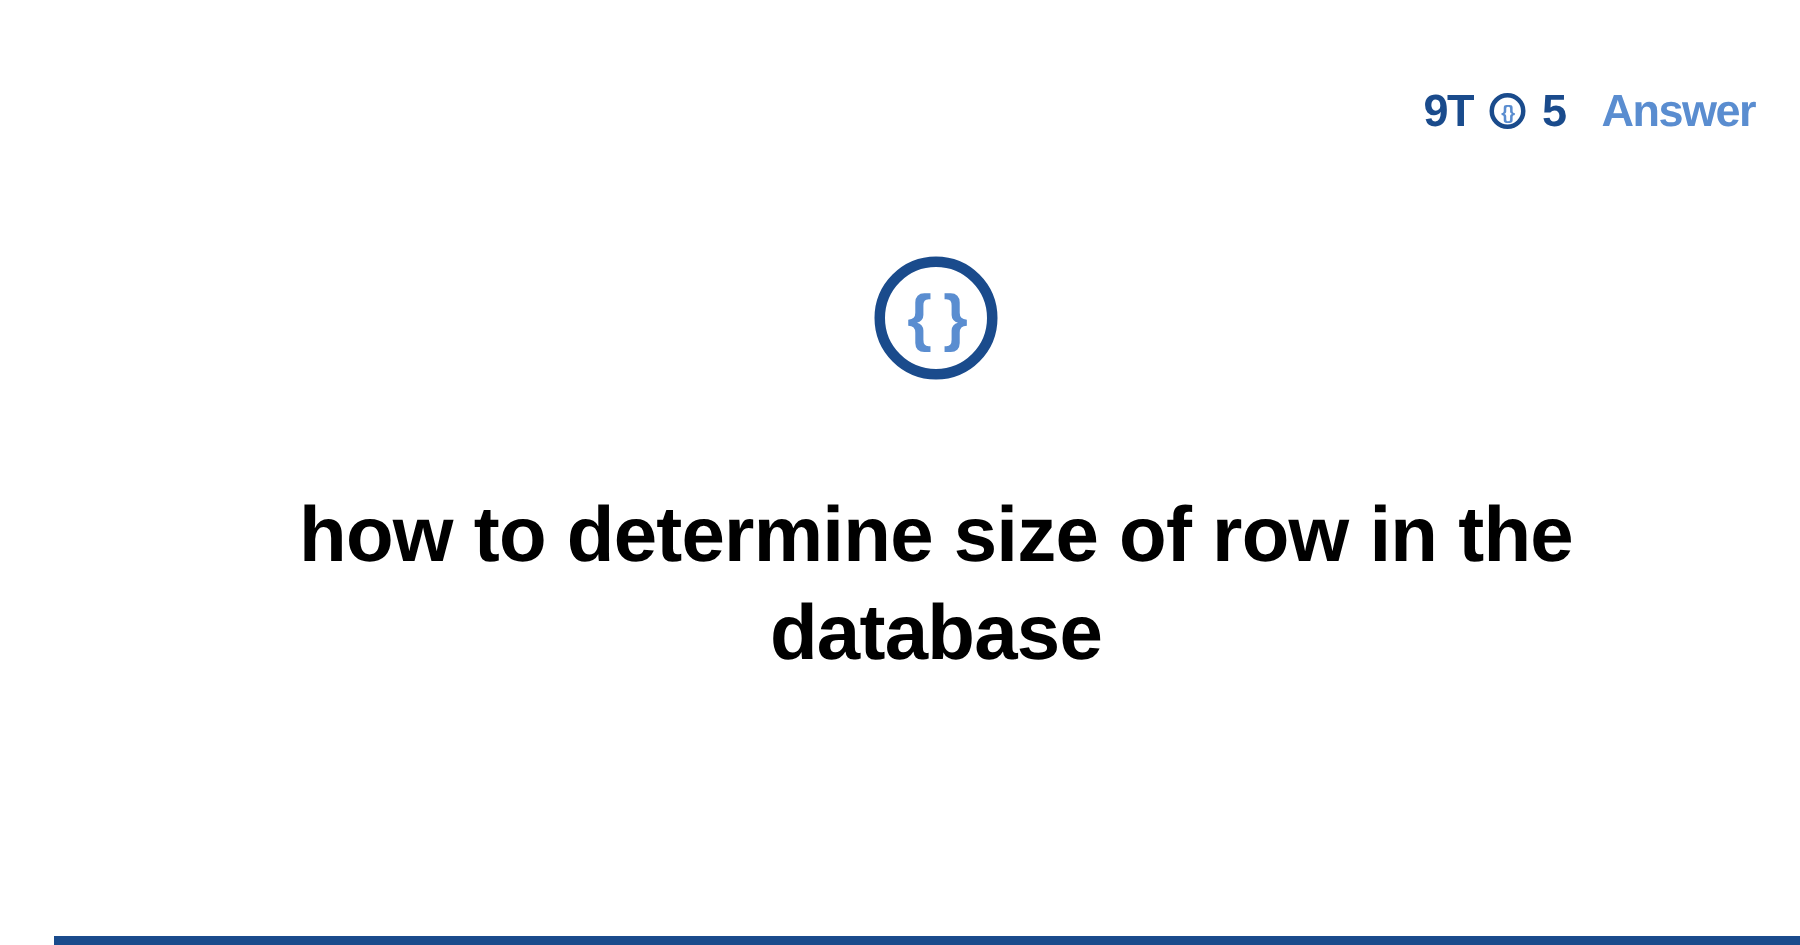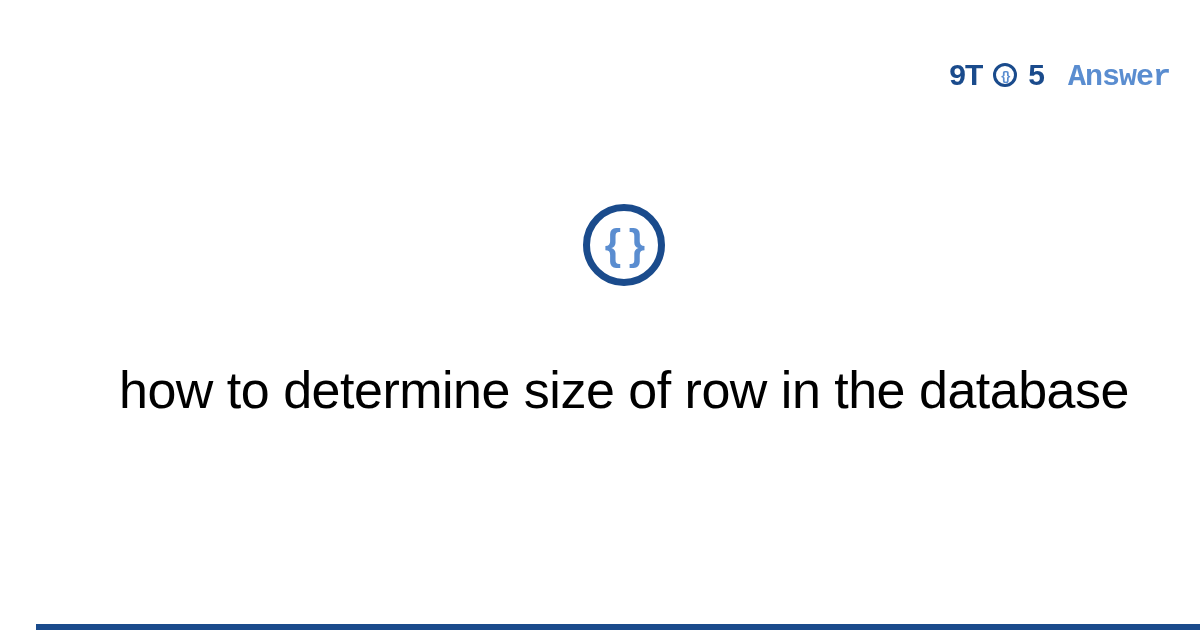--- a/index.html
+++ b/index.html
@@ -40,21 +40,20 @@
       vertical-align: middle;
       position: relative;
       top: -2px;
       margin: 0 -1px;
     }
     .brand-5 {
       color: #1a4b8c;
     }
     .brand-answer {
       color: #5a8dd0;
-      font-family: Liberation Mono, monospace;
     }
     .content-wrapper {
       position: absolute;
       top: 0;
       left: 0;
       right: 0;
       bottom: 0;
       display: flex;
       flex-direction: column;
       align-items: center;
@@ -74,23 +73,23 @@
     }
     .braces {
       font-size: 42px;
       font-weight: 900;
       color: #5a8dd0;
       letter-spacing: -2px;
       font-family: Arial, sans-serif;
     }
     .title {
       font-size: 52px;
-      font-weight: 400;
+      font-weight: 700;
       color: #000000;
-      text-align: left;
+      text-align: center;
       line-height: 1.25;
       max-width: 1060px;
       letter-spacing: -0.5px;
     }
     .footer-bar {
       position: absolute;
       bottom: 0;
       left: 0;
       right: 0;
       height: 18px;

